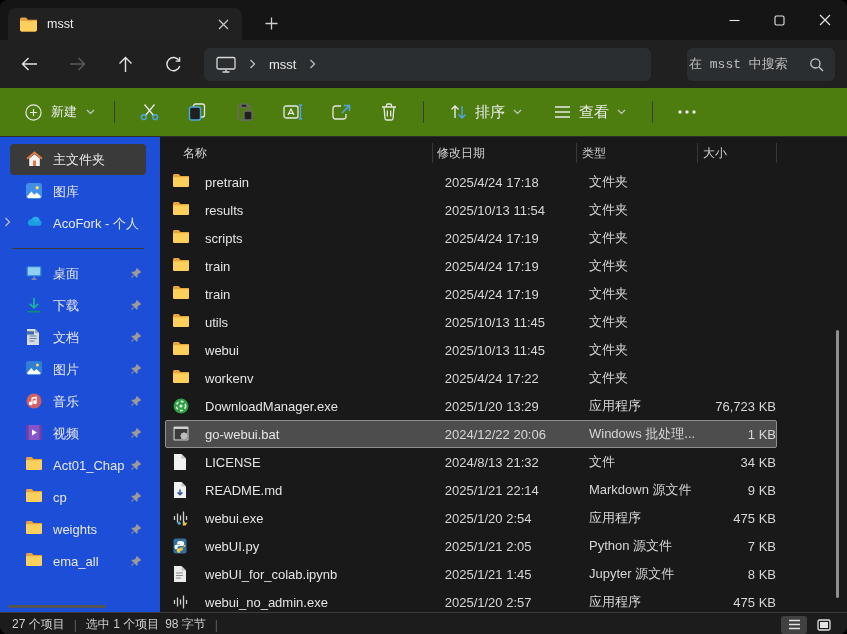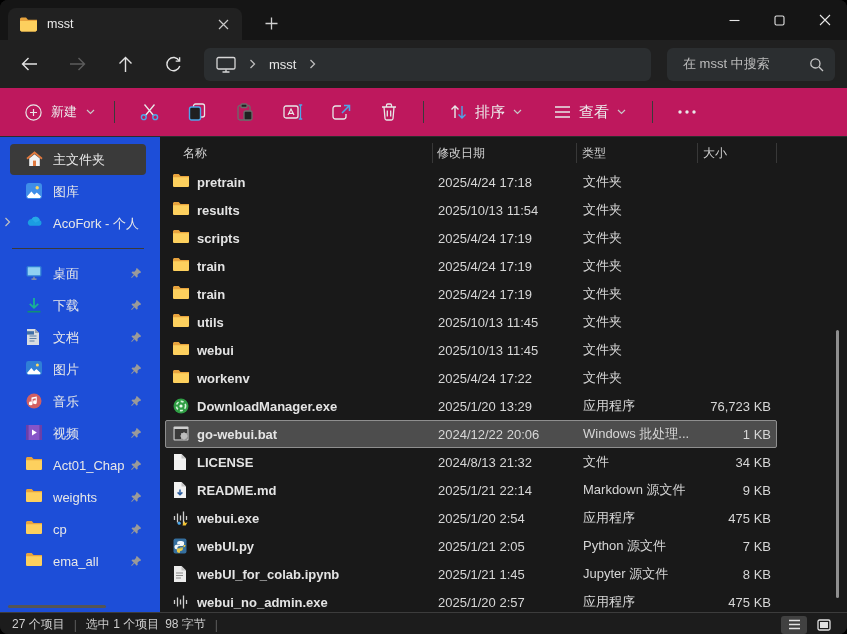--- a/index.html
+++ b/index.html
@@ -22,26 +22,26 @@
   .win-btn { width:45px; height:100%; display:flex; align-items:center; justify-content:center; }
 
   
   .navbar { height:48px; background:#202020; display:flex; align-items:center; padding-left:12px; }
   .nav-btn { width:34px; height:34px; margin-right:14px; display:flex; align-items:center;
              justify-content:center; border-radius:4px; }
   .addressbar { width:447px; height:33px; background:#2b2e30; border-radius:6px; display:flex;
                 align-items:center; padding:0 12px; }
   .crumb-sep { margin:0 13px; display:flex; }
   .crumb-label { font-size:13px; color:#e8e8e8; }
-  .searchbox { margin-left:auto; margin-right:12px; width:168px; height:33px; background:#2b2e30;
-               border-radius:6px; display:flex; align-items:center; padding:0 11px 0 16px; }
+  .searchbox { margin-left:auto; margin-right:12px; width:148px; height:33px; background:#2b2e30;
+               border-radius:6px; display:flex; align-items:center; padding:0 11px 0 2px;font-family:Liberation Mono, monospace; }
   .search-ph { flex:1; font-size:13px; color:#bdbdbd; white-space:nowrap; }
 
   
-  .toolbar { height:49px; background:#be185d; border-bottom:1px solid #2d2d2d; display:flex;
+  .toolbar { height:49px; background:#4d7c0f; border-bottom:1px solid #2d2d2d; display:flex;
              align-items:center; padding:0 16px; }
   .tb-new { display:flex; align-items:center; gap:9px; padding:7px 9px; border-radius:4px;
             color:#ececec; font-size:13px; }
   .tb-sep { width:1px; height:22px; background:#3a3a3a; margin:0 10px; }
   .tb-ibtn { width:38px; height:34px; margin:0 5px; display:flex; align-items:center;
              justify-content:center; border-radius:4px; }
   .tb-labeled { display:flex; align-items:center; gap:8px; padding:7px 10px; margin:0 6px;
                 color:#ececec; font-size:15px; border-radius:4px; }
   .tb-right { margin-left:auto; display:flex; align-items:center; }
 
@@ -62,21 +62,21 @@
 
   .main { flex:1; background:#191919; position:relative; overflow:hidden; }
   .list-header { display:flex; height:25px; margin-top:3px; align-items:center;
                  color:#d2d2d2; font-size:12px; }
   .hcell { height:20px; line-height:20px; border-right:1px solid #383838; white-space:nowrap; }
   .rows { margin-top:3px; }
   .row { height:28px; width:612px; margin-left:5px; display:flex; align-items:center;
          font-size:13px; color:#e4e4e4; border:1px solid transparent; border-radius:2px; }
   .row.selected { background:#4d4d4d; border-color:#8f8f8f; }
   .c-icon { width:17px; height:16px; margin-left:7px; display:flex; flex:none; }
-  .c-name { margin-left:7px; width:237px; white-space:nowrap; overflow:hidden;font-weight:bold; }
+  .c-name { margin-left:15px; width:237px; white-space:nowrap; overflow:hidden; }
   .c-date { width:144px; padding-left:4px; color:#d6d6d6; white-space:nowrap; }
   .c-type { width:121px; padding-left:5px; color:#d6d6d6; white-space:nowrap; overflow:hidden; }
   .c-size { width:72px; text-align:right; color:#d6d6d6; white-space:nowrap; }
   .vscroll { position:absolute; right:8px; top:193px; width:3px; height:268px;
              background:#8f8f8f; border-radius:2px; }
 
   
   .statusbar { height:24px; background:#1c1c1c; border-top:1px solid #3c3c3c; display:flex;
                align-items:center; padding:0 10px 0 12px; font-size:12px; color:#cfcfcf; }
   .sb-sep { color:#5f5f5f; margin:0 9px; }
@@ -434,37 +434,37 @@
   </div>
 
   <div class="side-item">
 
     <span class="side-icon">
               <svg width="16" height="13" viewBox="0 0 16 13">
                 <path fill="#e8a33d" d="M0 1.5C0 .7.7 0 1.5 0h4.2L7.5 2H16v9.5c0 .8-.7 1.5-1.5 1.5h-13C.7 13 0 12.3 0 11.5z"></path>
                 <path fill="#fdd05e" d="M0 3.2h16v8.3c0 .8-.7 1.5-1.5 1.5h-13C.7 13 0 12.3 0 11.5z"></path>
               </svg>
             </span>
+    <span class="side-label">cp</span>
+    <span class="side-pin">
+      <svg width="12" height="12" viewBox="0 0 16 16" fill="#9a9a9a">
+                <path d="M9.2 1.2l5.6 5.6-1.4 1.4-1-.2-2.4 2.4.3 2.5-1.3 1.3-3.1-3.1-3.5 3.5-.8-.8 3.5-3.5-3.1-3.1L3.3 5.9l2.5.3 2.4-2.4-.2-1z"></path>
+              </svg>
+    </span>
+  </div>
+
+  <div class="side-item">
+
+    <span class="side-icon">
+              <svg width="16" height="13" viewBox="0 0 16 13">
+                <path fill="#e8a33d" d="M0 1.5C0 .7.7 0 1.5 0h4.2L7.5 2H16v9.5c0 .8-.7 1.5-1.5 1.5h-13C.7 13 0 12.3 0 11.5z"></path>
+                <path fill="#fdd05e" d="M0 3.2h16v8.3c0 .8-.7 1.5-1.5 1.5h-13C.7 13 0 12.3 0 11.5z"></path>
+              </svg>
+            </span>
     <span class="side-label">weights</span>
-    <span class="side-pin">
-      <svg width="12" height="12" viewBox="0 0 16 16" fill="#9a9a9a">
-                <path d="M9.2 1.2l5.6 5.6-1.4 1.4-1-.2-2.4 2.4.3 2.5-1.3 1.3-3.1-3.1-3.5 3.5-.8-.8 3.5-3.5-3.1-3.1L3.3 5.9l2.5.3 2.4-2.4-.2-1z"></path>
-              </svg>
-    </span>
-  </div>
-
-  <div class="side-item">
-
-    <span class="side-icon">
-              <svg width="16" height="13" viewBox="0 0 16 13">
-                <path fill="#e8a33d" d="M0 1.5C0 .7.7 0 1.5 0h4.2L7.5 2H16v9.5c0 .8-.7 1.5-1.5 1.5h-13C.7 13 0 12.3 0 11.5z"></path>
-                <path fill="#fdd05e" d="M0 3.2h16v8.3c0 .8-.7 1.5-1.5 1.5h-13C.7 13 0 12.3 0 11.5z"></path>
-              </svg>
-            </span>
-    <span class="side-label">cp</span>
     <span class="side-pin">
       <svg width="12" height="12" viewBox="0 0 16 16" fill="#9a9a9a">
                 <path d="M9.2 1.2l5.6 5.6-1.4 1.4-1-.2-2.4 2.4.3 2.5-1.3 1.3-3.1-3.1-3.5 3.5-.8-.8 3.5-3.5-3.1-3.1L3.3 5.9l2.5.3 2.4-2.4-.2-1z"></path>
               </svg>
     </span>
   </div>
 
   <div class="side-item">
 
     <span class="side-icon">

